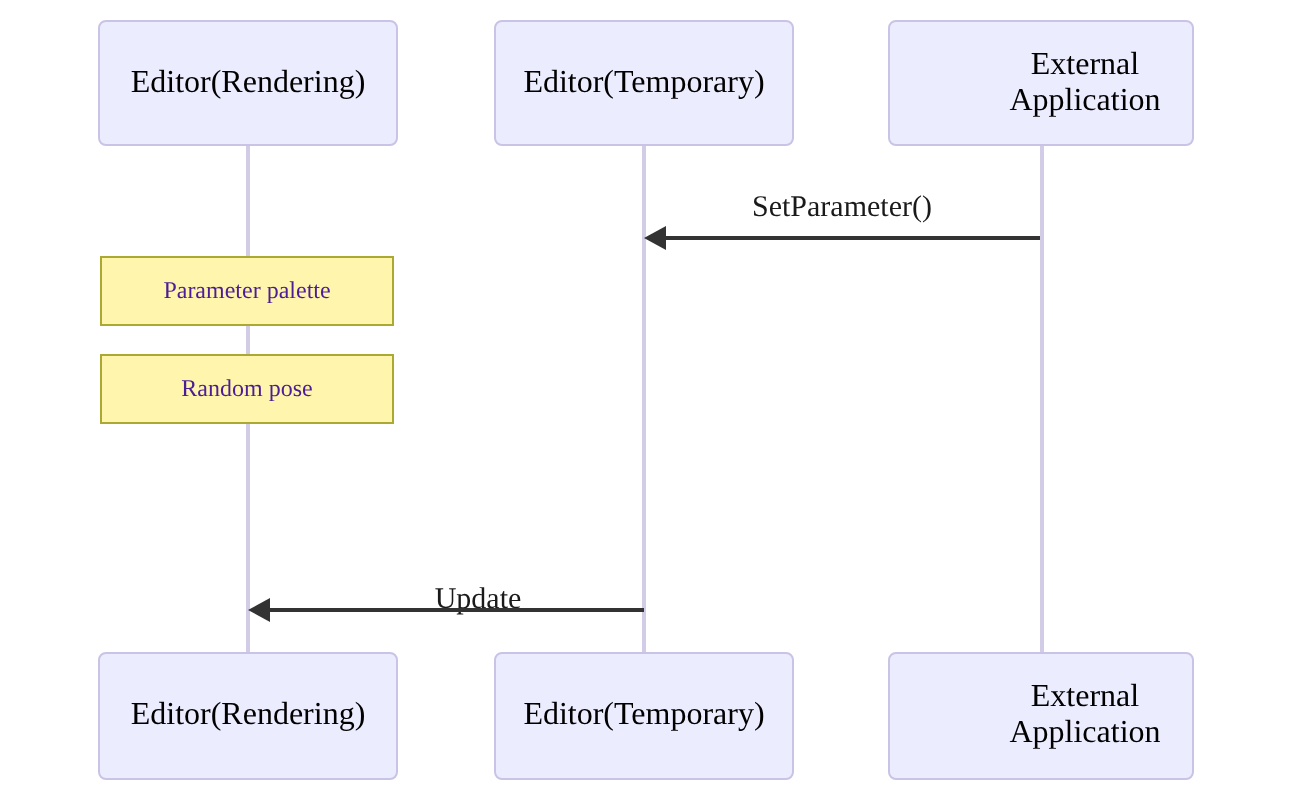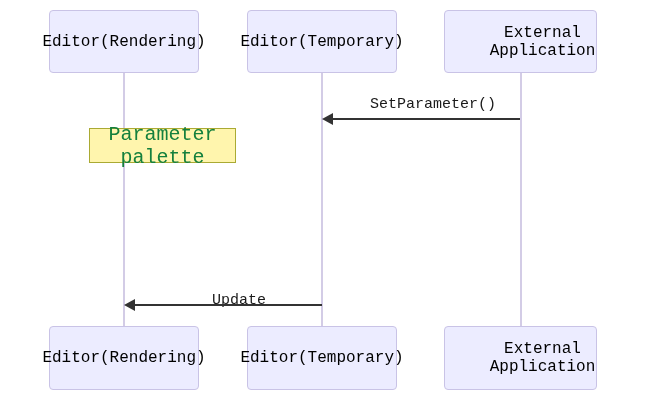--- a/index.html
+++ b/index.html
@@ -5,21 +5,21 @@
   html, body {
     margin: 0;
     padding: 0;
     background: #ffffff;
   }
   .canvas {
     position: relative;
     width: 655px;
     height: 395px;
     background: var(--background, #ffffff);
-    font-family: Liberation Mono, monospace;
+    font-family: Liberation Serif, serif;
     overflow: hidden;
   }
   .actor {
     position: absolute;
     box-sizing: border-box;
     background: var(--actor-fill, #ECECFF);
     border: 1px solid var(--actor-border, #C9C3E6);
     border-radius: 4px;
     display: flex;
     align-items: center;
@@ -49,24 +49,23 @@
     position: absolute;
     box-sizing: border-box;
     left: 50px;
     width: 147px;
     height: 35px;
     background: var(--note-fill, #FFF5AD);
     border: 1px solid var(--note-border, #AAAA33);
     display: flex;
     align-items: center;
     justify-content: center;
-    font-size: 20px;
-    color: #15803d;
+    font-size: 12px;
+    color: #4c1d95;
     text-align: center;
-    margin-left: 39px;
   }
   .note.n1 { top: 128px; }
   .note.n2 { top: 177px; }
   .note.n3 { top: 225px; }
 
   .msg-line {
     position: absolute;
     height: 2px;
     background: var(--arrow, #333333);
   }
@@ -85,21 +84,21 @@
   .msg-arrowhead.m2 { left: 124px; top: 299px; }
 
   .msg-label {
     position: absolute;
     width: 198px;
     text-align: center;
     font-size: 15px;
     color: #1a1a1a;
     white-space: nowrap;
   }
-  .msg-label.m1 { left: 322px; top: 96px; padding-left: 12px; }
+  .msg-label.m1 { left: 322px; top: 96px; }
   .msg-label.m2 { left: 140px; top: 282px; margin-top: 10px; }
 </style>
 </head>
 <body>
 
 <div class="canvas">
 
   <div class="lifeline l1"></div>
   <div class="lifeline l2"></div>
   <div class="lifeline l3"></div>
@@ -114,20 +113,23 @@
     <span>External Application</span>
   </div>
 
   <div class="msg-label m1">SetParameter()</div>
   <div class="msg-line m1"></div>
   <div class="msg-arrowhead m1"></div>
 
   <div class="note n1">
     <span>Parameter palette</span>
   </div>
+  <div class="note n2">
+    <span>Random pose</span>
+  </div>
 
   <div class="msg-label m2">Update</div>
   <div class="msg-line m2"></div>
   <div class="msg-arrowhead m2"></div>
 
   <div class="actor bottom a1">
     <span>Editor(Rendering)</span>
   </div>
   <div class="actor bottom a2">
     <span>Editor(Temporary)</span>

